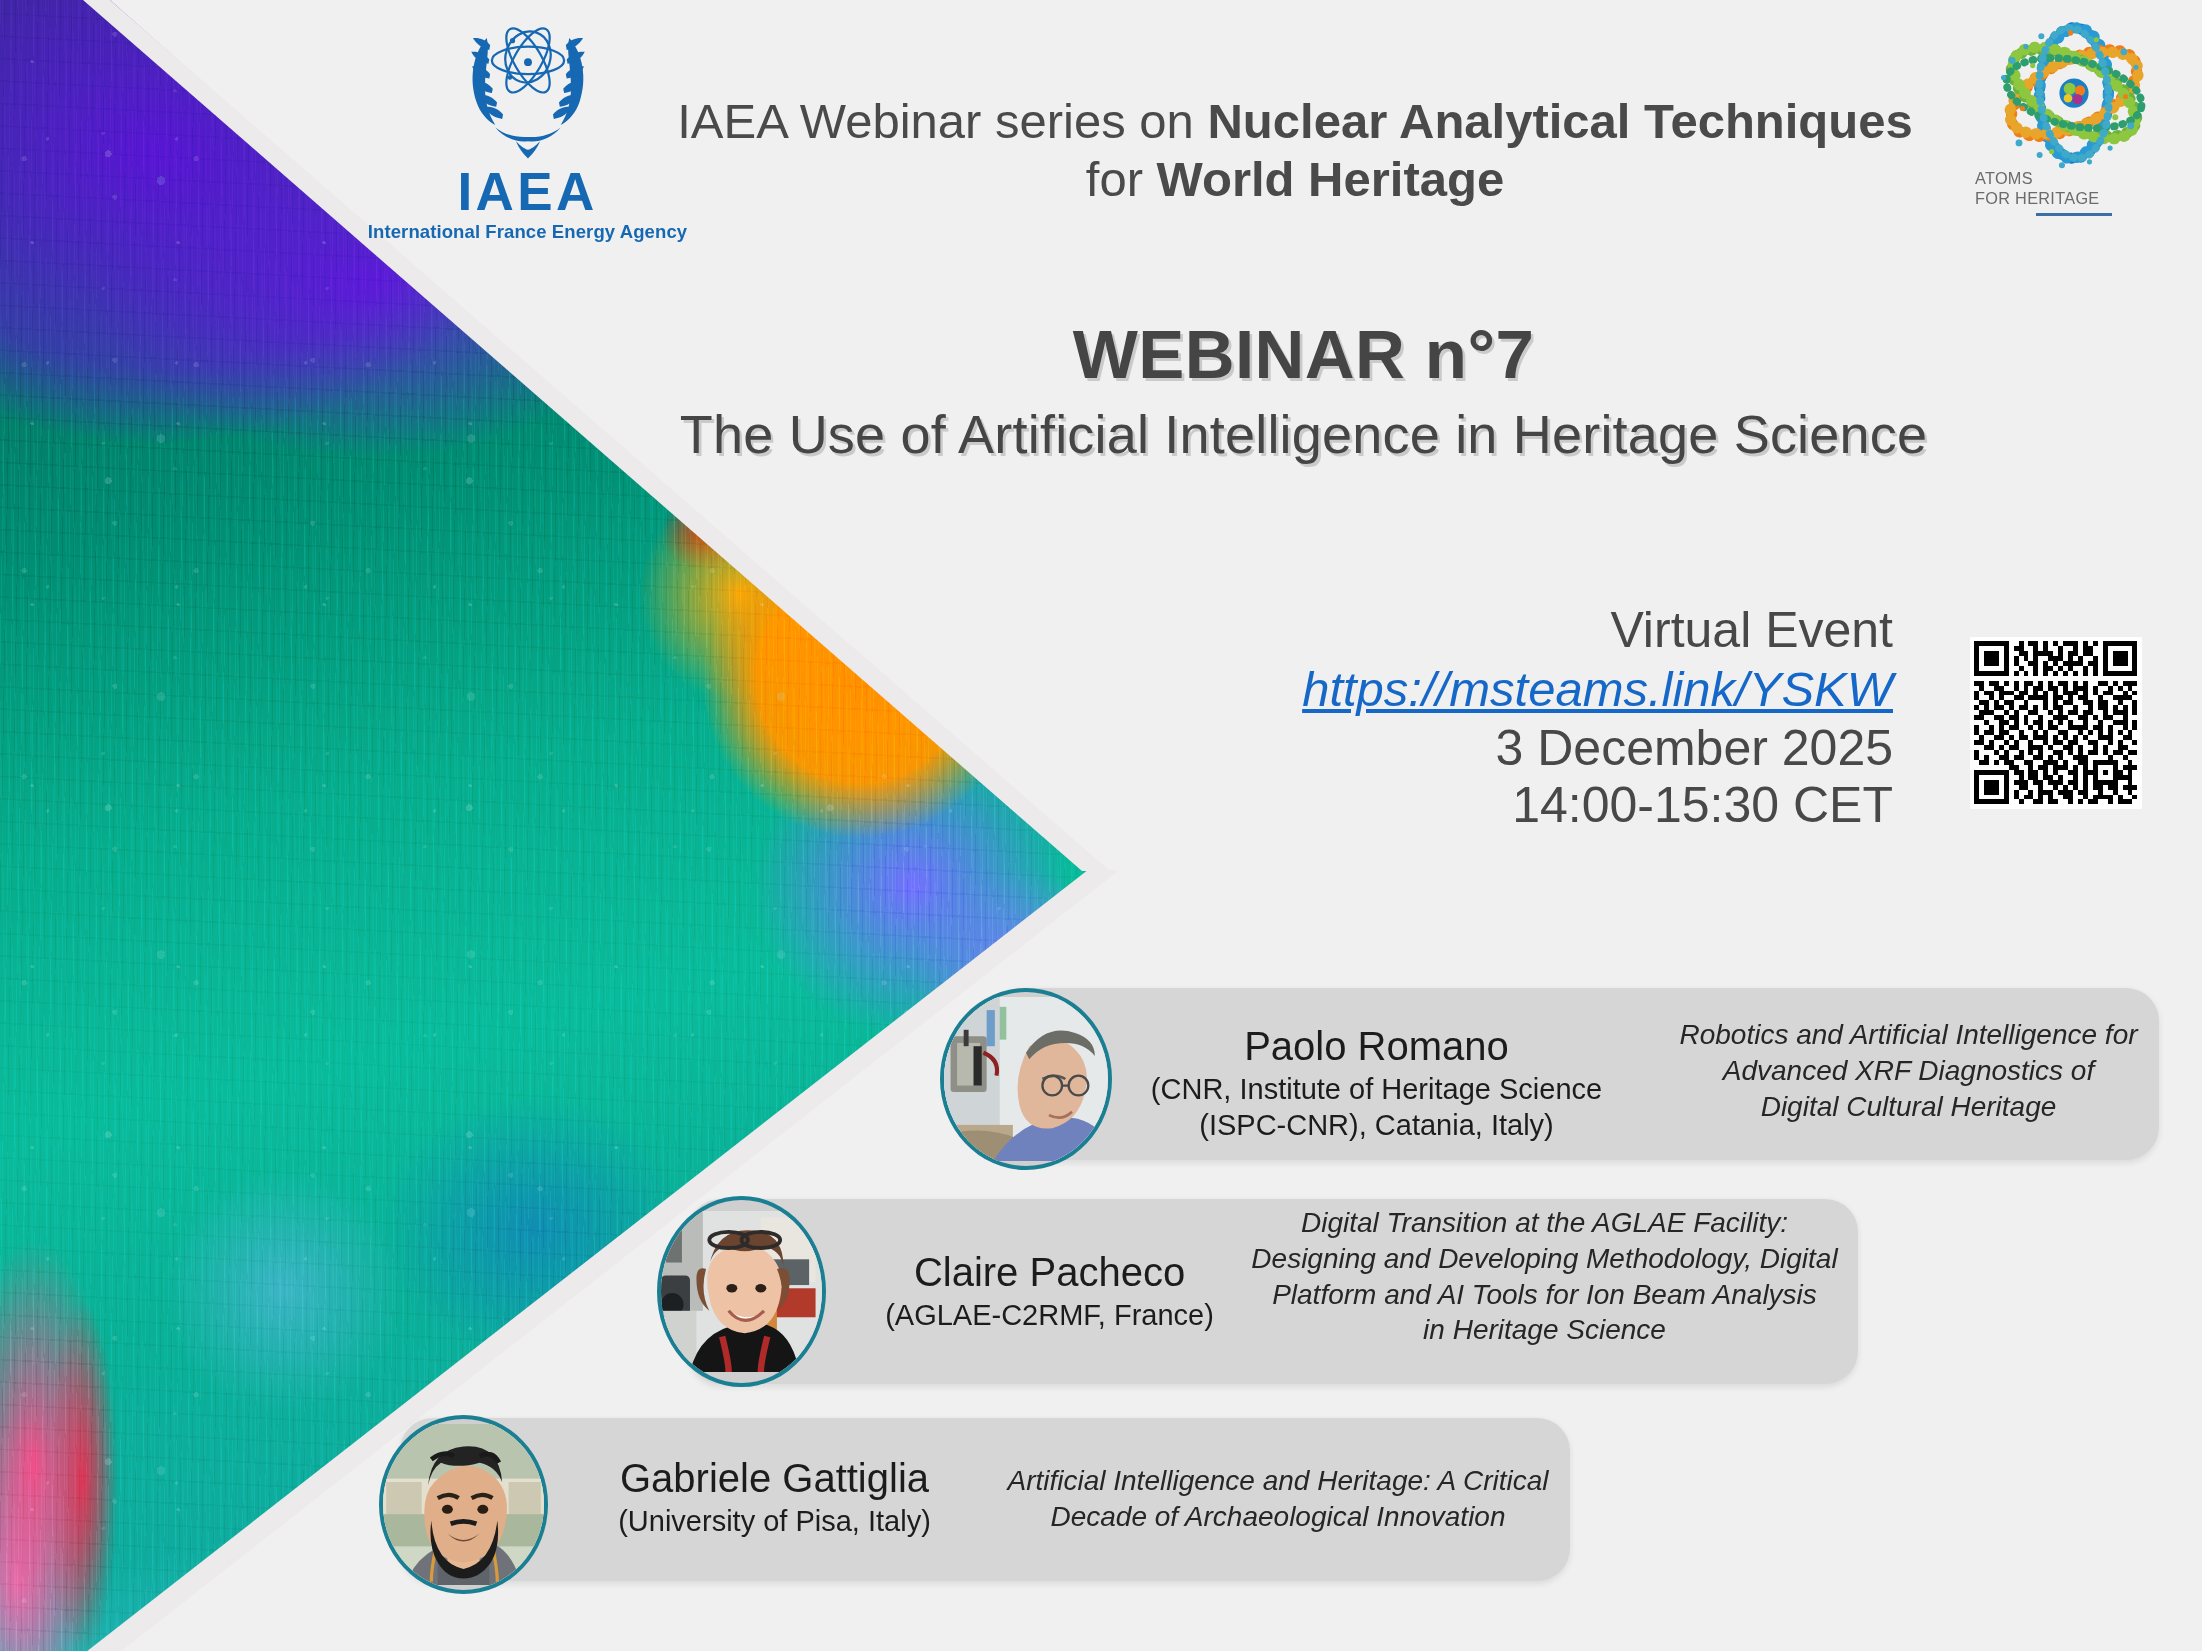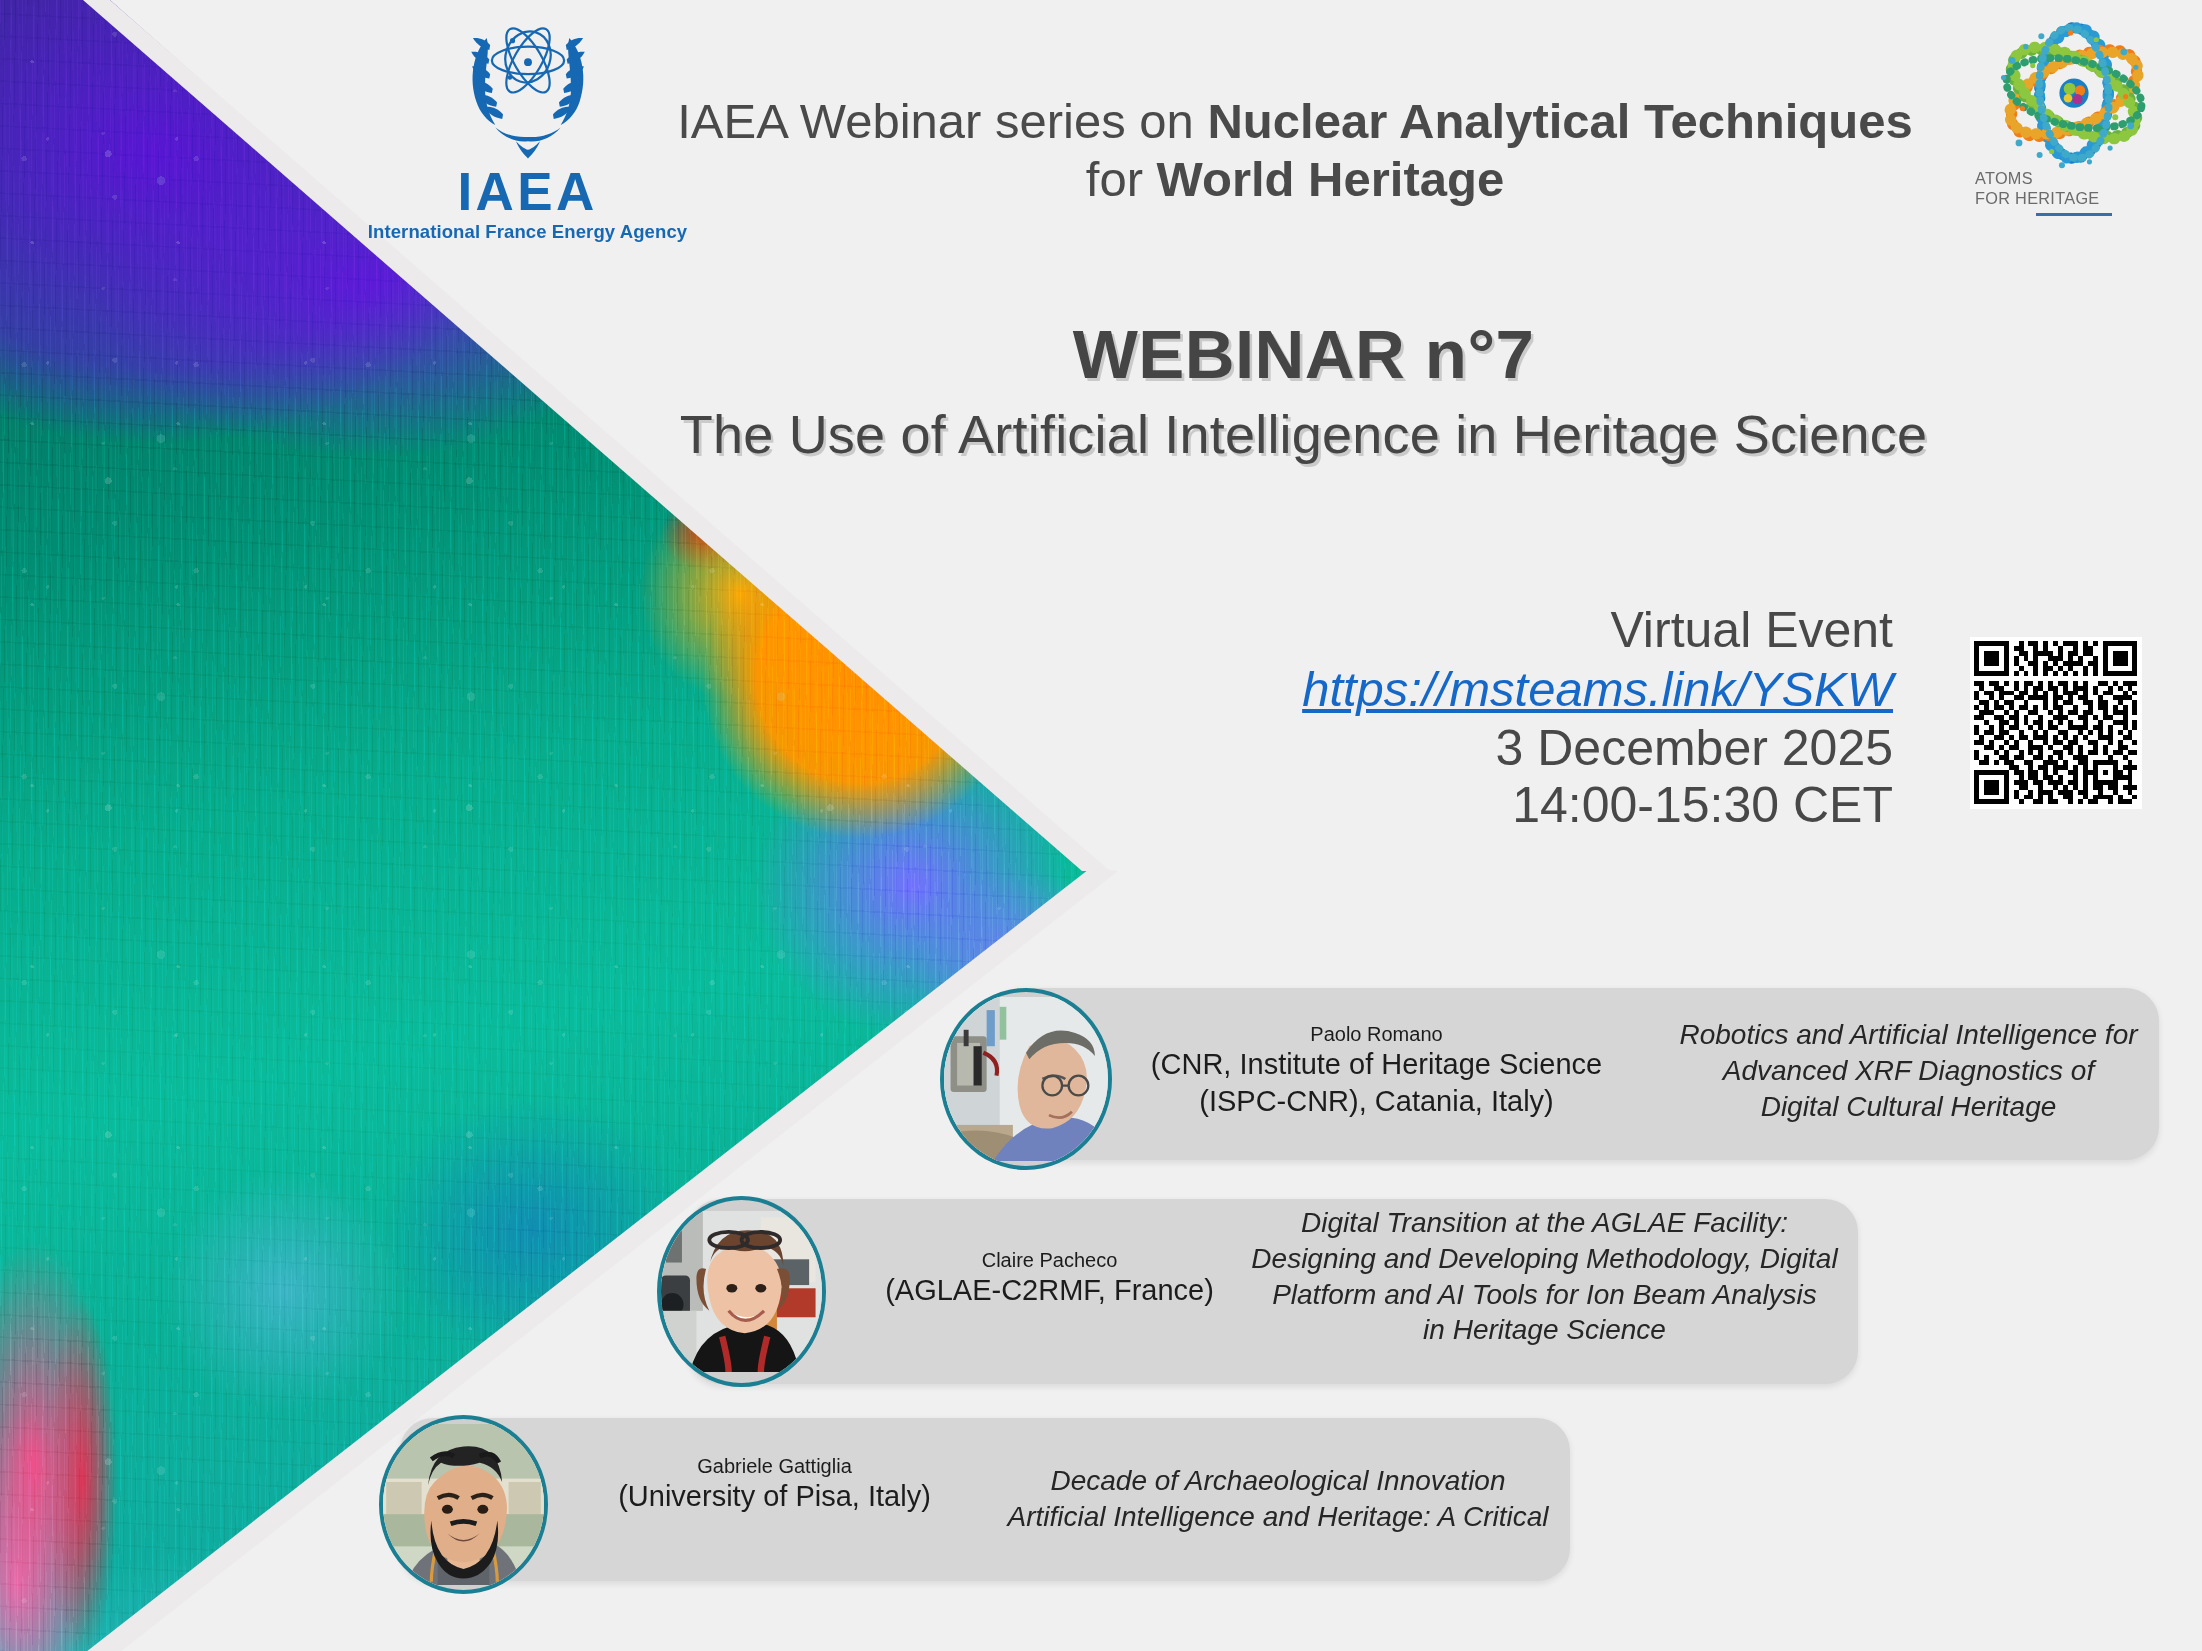--- a/index.html
+++ b/index.html
@@ -164,21 +164,21 @@
     border:4.3px solid #1a7f92;
     overflow:hidden;
     background:#cfcfcf;
   }
   #avatar-0{ left:940px; top:988px; width:172px; height:182px; }
   #avatar-1{ left:657px; top:1196px; width:169px; height:191px; }
   #avatar-2{ left:379px; top:1415px; width:169px; height:179px; }
   .avatar svg{ display:block; width:100%; height:100%; }
 
   .speaker-name-block{ position:absolute; text-align:center; color:#1c1c1c; font-stretch:condensed; }
-  .speaker-name{ font-size:20px; font-weight:400; line-height:1.22; white-space:nowrap; }
+  .speaker-name{ font-size:40px; font-weight:400; line-height:1.22; white-space:nowrap; }
   .speaker-affil{ font-size:29px; font-weight:300; line-height:1.26; }
 
   .speaker-talk{
     position:absolute; text-align:center; font-style:italic; font-weight:300;
     font-size:28px; line-height:1.28; color:#262626; font-stretch:condensed;
   }
 
   #name-0{ left:1110px; top:1022px; width:533px; }
   #talk-0{ left:1648px; top:1017px; width:521px; }
 
@@ -467,16 +467,16 @@
     <path d="M30 60 q2 26 20 30 q18 -4 21 -30 q2 16 -4 26 q-7 10 -17 10 q-10 0 -16 -10 q-6 -10 -4 -26 Z" fill="#1c1c1c"></path>
     <path d="M40 68 q10 8 20 0 q-10 10 -20 0 Z" fill="#6e4a40"></path>
     <path d="M42 62 q8 -3 16 0" stroke="#1c1c1c" stroke-width="3" fill="none"></path>
   </svg>
 </div>
 <div class="speaker-name-block" id="name-2">
   <div class="speaker-name">Gabriele Gattiglia</div>
   <div class="speaker-affil">(University of Pisa, Italy)</div>
 </div>
 <div class="speaker-talk" id="talk-2">
+  <div>Artificial Intelligence and Heritage: A Critical</div>
   <div>Decade of Archaeological Innovation</div>
-  <div>Artificial Intelligence and Heritage: A Critical</div>
 </div>
 
 
 </body></html>

